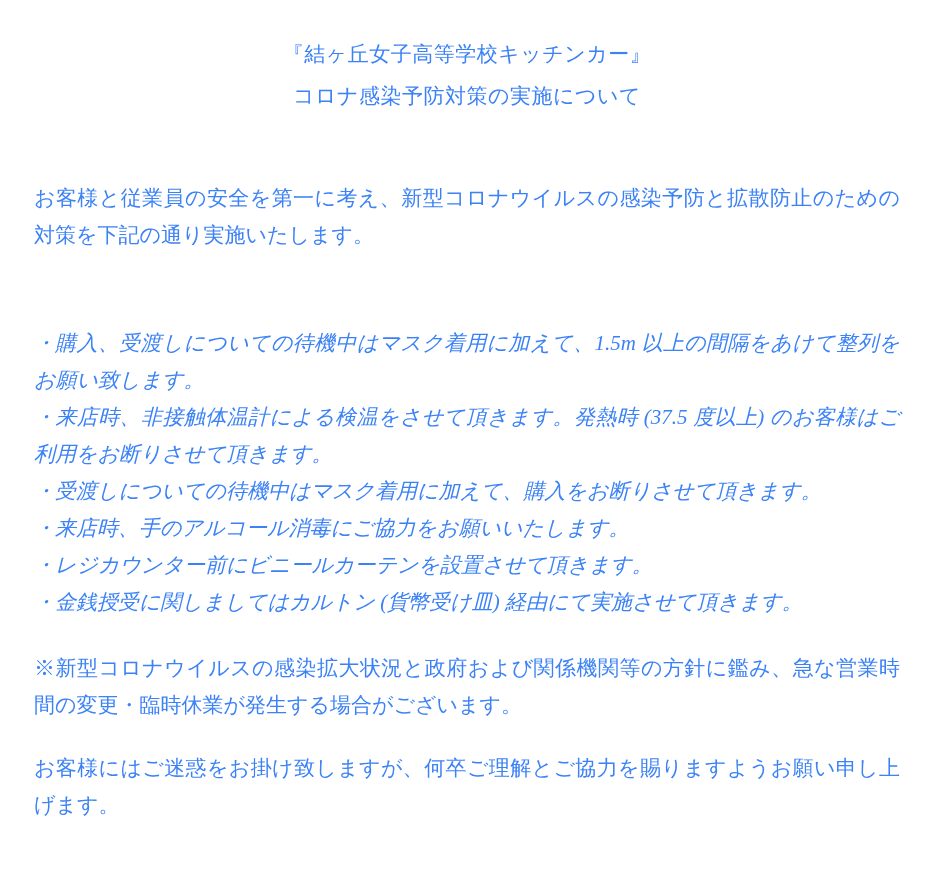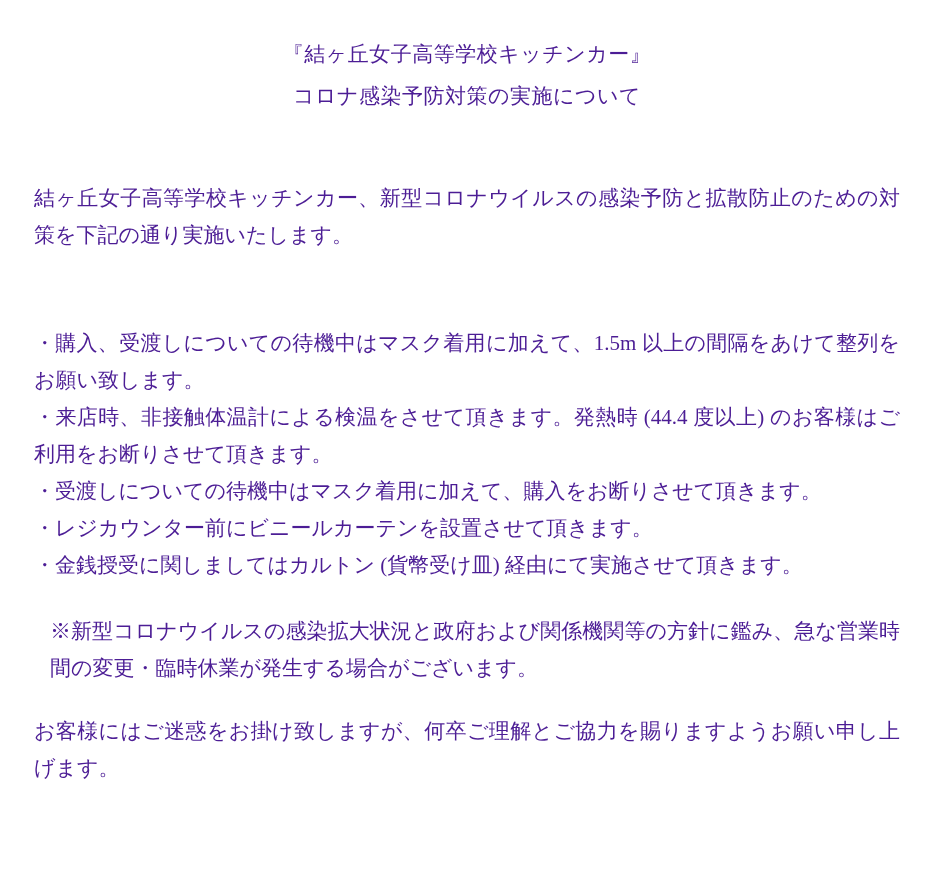--- a/index.html
+++ b/index.html
@@ -11,64 +11,65 @@
     width: 936px;
     height: 896px;
     overflow: hidden;
   }
   .page {
     box-sizing: border-box;
     width: 936px;
     height: 896px;
     padding: 0 36px 0 34px;
     font-family: "Liberation Serif", "DejaVu Serif", serif;
-    color: #4c1d95;
+    color: #3b82f6;
     font-size: 21px;
   }
   .title-block {
     padding-top: 33px;
     text-align: center;
     line-height: 42px;
     letter-spacing: 0.5px;
   }
   p {
     margin: 0;
     line-height: 37px;
     text-align: justify;
   }
   .intro {
     margin-top: 63px;
   }
   .measures {
     margin-top: 71px;
+    font-style: italic;
   }
   .notice {
     margin-top: 29px;
-    margin-left: 16px;
   }
   .closing {
     margin-top: 26px;
   }
 </style>
 </head>
 <body>
 
 <div class="page">
 
   <header class="title-block">
     <div>『結ヶ丘女子高等学校キッチンカー』</div>
     <div>コロナ感染予防対策の実施について</div>
   </header>
 
-  <p class="intro">結ヶ丘女子高等学校キッチンカー、新型コロナウイルスの感染予防と拡散防止のための対策を下記の通り実施いたします。</p>
+  <p class="intro">お客様と従業員の安全を第一に考え、新型コロナウイルスの感染予防と拡散防止のための対策を下記の通り実施いたします。</p>
 
   <div class="measures">
     <p>・購入、受渡しについての待機中はマスク着用に加えて、1.5m 以上の間隔をあけて整列をお願い致します。</p>
-    <p>・来店時、非接触体温計による検温をさせて頂きます。発熱時 (44.4 度以上) のお客様はご利用をお断りさせて頂きます。</p>
+    <p>・来店時、非接触体温計による検温をさせて頂きます。発熱時 (37.5 度以上) のお客様はご利用をお断りさせて頂きます。</p>
     <p>・受渡しについての待機中はマスク着用に加えて、購入をお断りさせて頂きます。</p>
+    <p>・来店時、手のアルコール消毒にご協力をお願いいたします。</p>
     <p>・レジカウンター前にビニールカーテンを設置させて頂きます。</p>
     <p>・金銭授受に関しましてはカルトン (貨幣受け皿) 経由にて実施させて頂きます。</p>
   </div>
 
   <p class="notice">※新型コロナウイルスの感染拡大状況と政府および関係機関等の方針に鑑み、急な営業時間の変更・臨時休業が発生する場合がございます。</p>
 
   <p class="closing">お客様にはご迷惑をお掛け致しますが、何卒ご理解とご協力を賜りますようお願い申し上げます。</p>
 
 </div>
 

